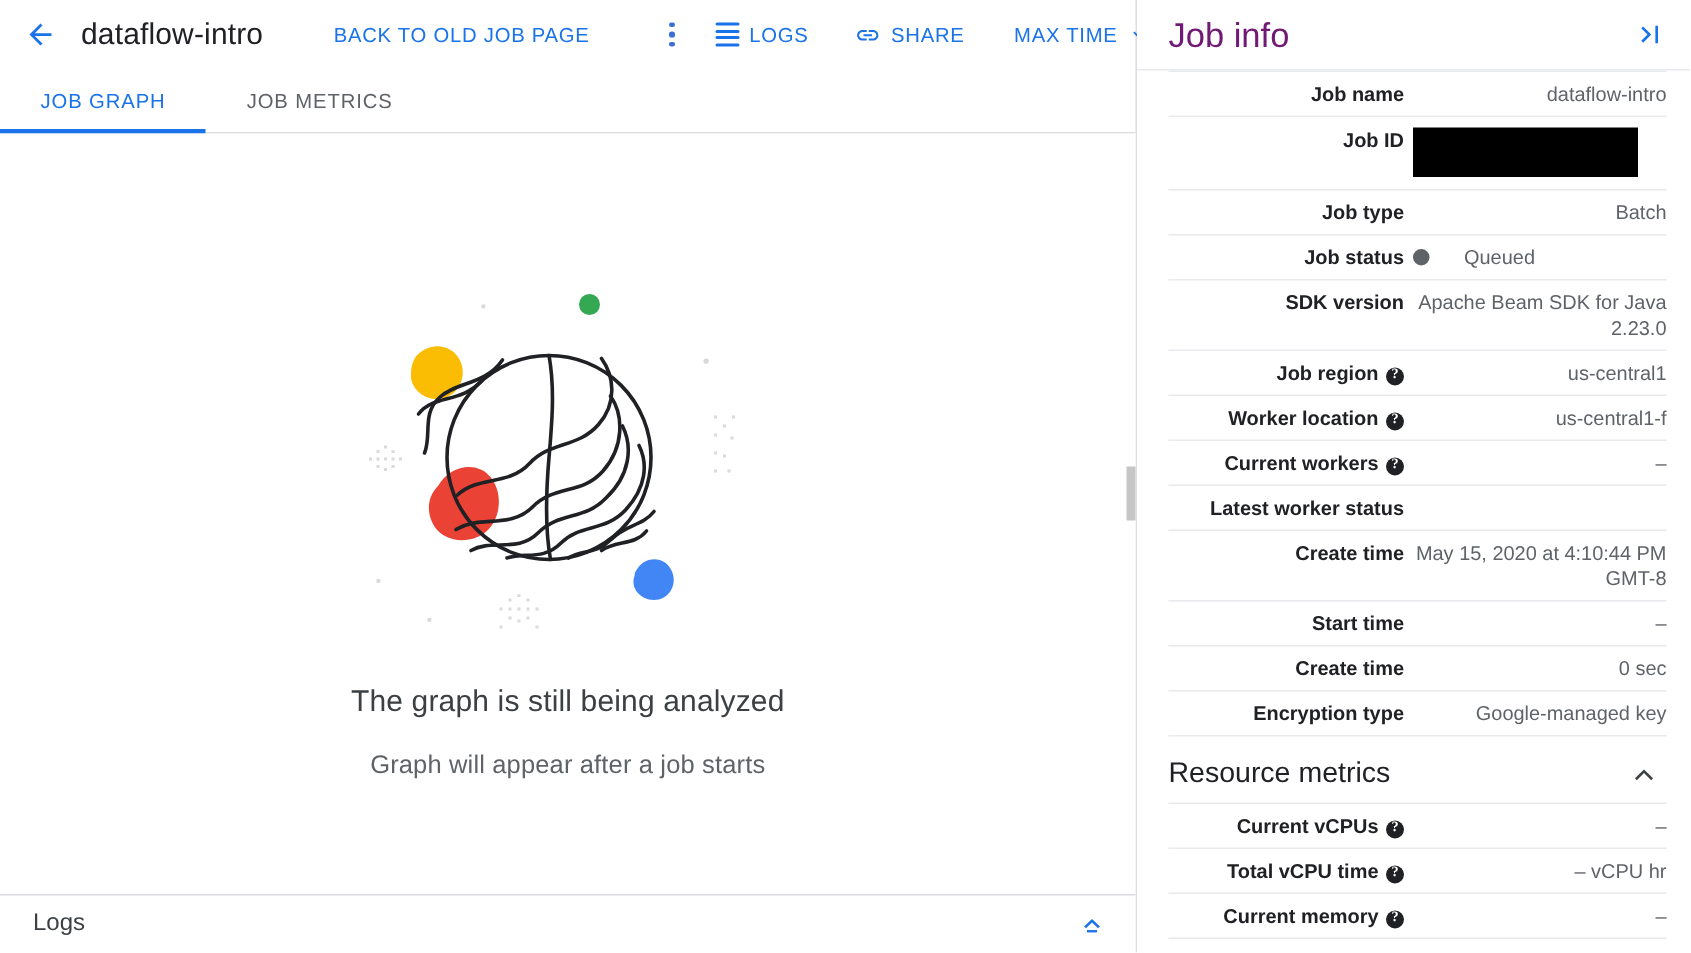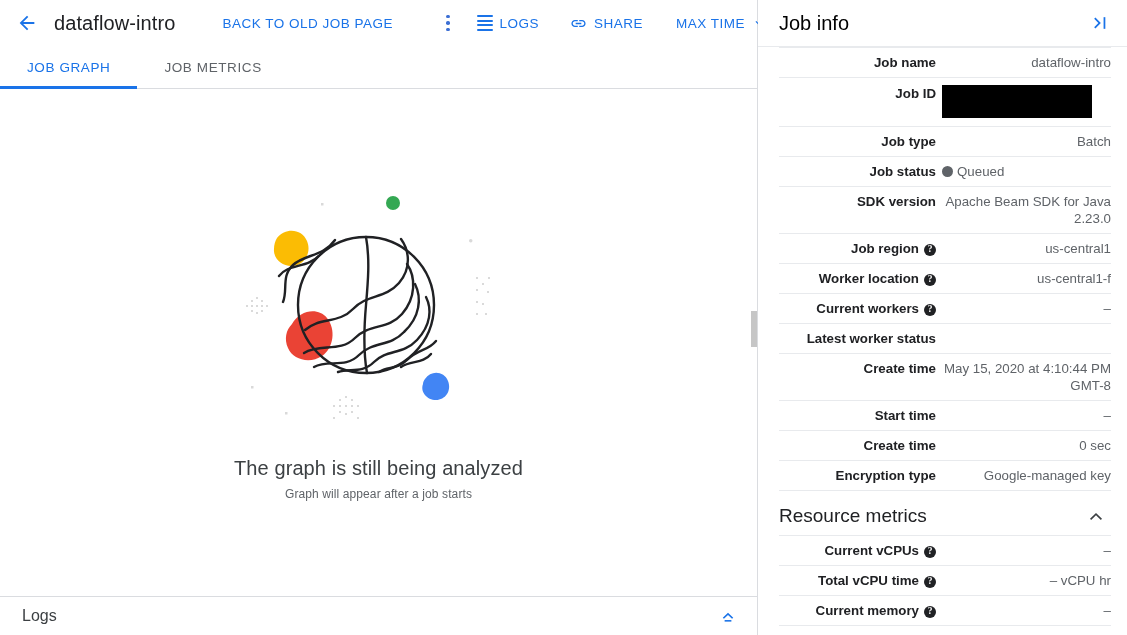--- a/index.html
+++ b/index.html
@@ -79,21 +79,21 @@
   }
   .empty-wrap {
     position: absolute; left: 0; right: 0; top: 92px;
     display: flex; flex-direction: column; align-items: center;
   }
   .illus { width: 300px; height: 260px; position: relative; }
   .empty-title {
     margin-top: 16px; font-size: 20px; color: #3c4043; font-weight: 400; letter-spacing: .1px;
   }
   .empty-sub {
-    margin-top: 7px; font-size: 12px; color: #5f6368; letter-spacing: .1px;
+    margin-top: 20px; font-size: 17px; color: #5f6368; letter-spacing: .1px;
   }
 
   
   .logs-drawer {
     position: absolute; left: 0; right: 0; bottom: 0; height: 39px;
     border-top: 1px solid #dadce0; background: #fff;
     display: flex; align-items: center; padding: 0 14px 0 22px;
   }
   .logs-title { font-size: 16px; color: #3c4043; font-weight: 400; }
   .logs-expand { margin-left: auto; width: 30px; height: 30px;
@@ -109,21 +109,21 @@
   }
 
   
   .right-pane {
     width: 369px; height: 635px; background: #fff; position: relative; overflow: hidden;
   }
   .ri-header {
     height: 47px; display: flex; align-items: center;
     padding: 0 14px 0 21px; border-bottom: 1px solid #e8eaed;
   }
-  .ri-title { font-size: 20px; color: #000000; font-weight: 400; }
+  .ri-title { font-size: 23px; color: #701a75; font-weight: 400; }
   .ri-collapse { margin-left: auto; width: 26px; height: 26px;
     display: flex; align-items: center; justify-content: center; cursor: pointer; }
 
   .ri-body { padding: 0 16px 0 21px; }
   .ri-table { width: 100%; border-collapse: collapse; table-layout: fixed; }
   .ri-table tr { border-top: 1px solid #e8eaed; text-align: right; }
   .ri-table tr:last-child { border-bottom: 1px solid #e8eaed; }
   .ri-table td {
     padding: 6px 0 6px 0; vertical-align: top; font-size: 13.3px; line-height: 17px;
   }
@@ -131,21 +131,21 @@
   .ri-table td.v { color: #5f6368; font-weight: 400; }
   .ri-table tr.tall td { padding-top: 7px; padding-bottom: 8px; }
 
   .help-ico {
     display: inline-flex; align-items: center; justify-content: center;
     width: 12px; height: 12px; border-radius: 50%;
     background: #202124; color: #fff; font-size: 9.5px; font-weight: 700;
     line-height: 1; margin-left: 5px; vertical-align: 1px; cursor: pointer;
     font-family: "Liberation Serif", serif;
   }
-  .status-cell { display: flex; align-items: center; gap: 4px; }
+  .status-cell { display: flex; align-items: center; gap: 23px; }
   .status-dot { width: 11px; height: 11px; border-radius: 50%; background: #5f6368; flex: 0 0 auto; }
   .redact { display: block; width: 150px; height: 33px; background: #000; }
 
   .metrics-head {
     display: flex; align-items: center; margin: 12px 0 6px 0;
     padding-right: 2px;
   }
   .metrics-title { font-size: 19px; color: #202124; font-weight: 400; }
   .metrics-toggle { margin-left: auto; width: 26px; height: 26px;
     display: flex; align-items: center; justify-content: center; cursor: pointer; }

